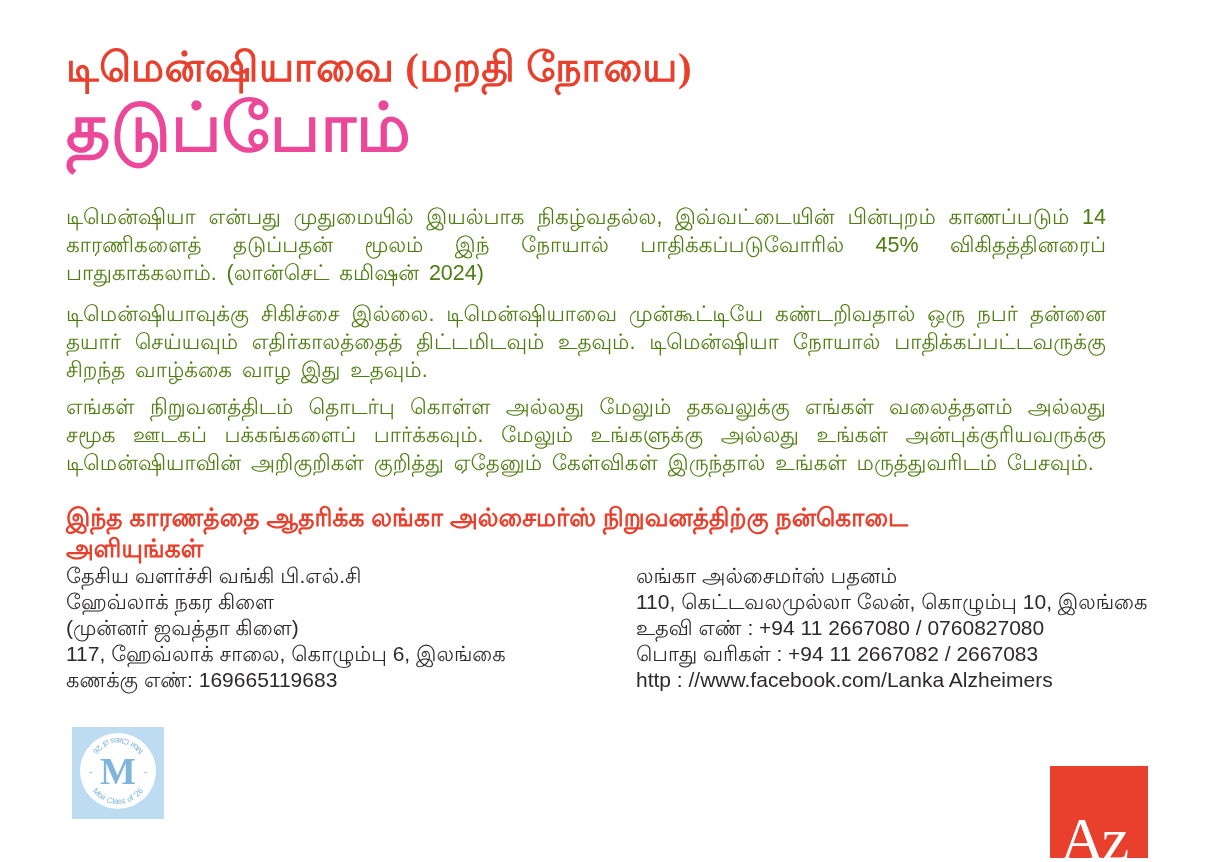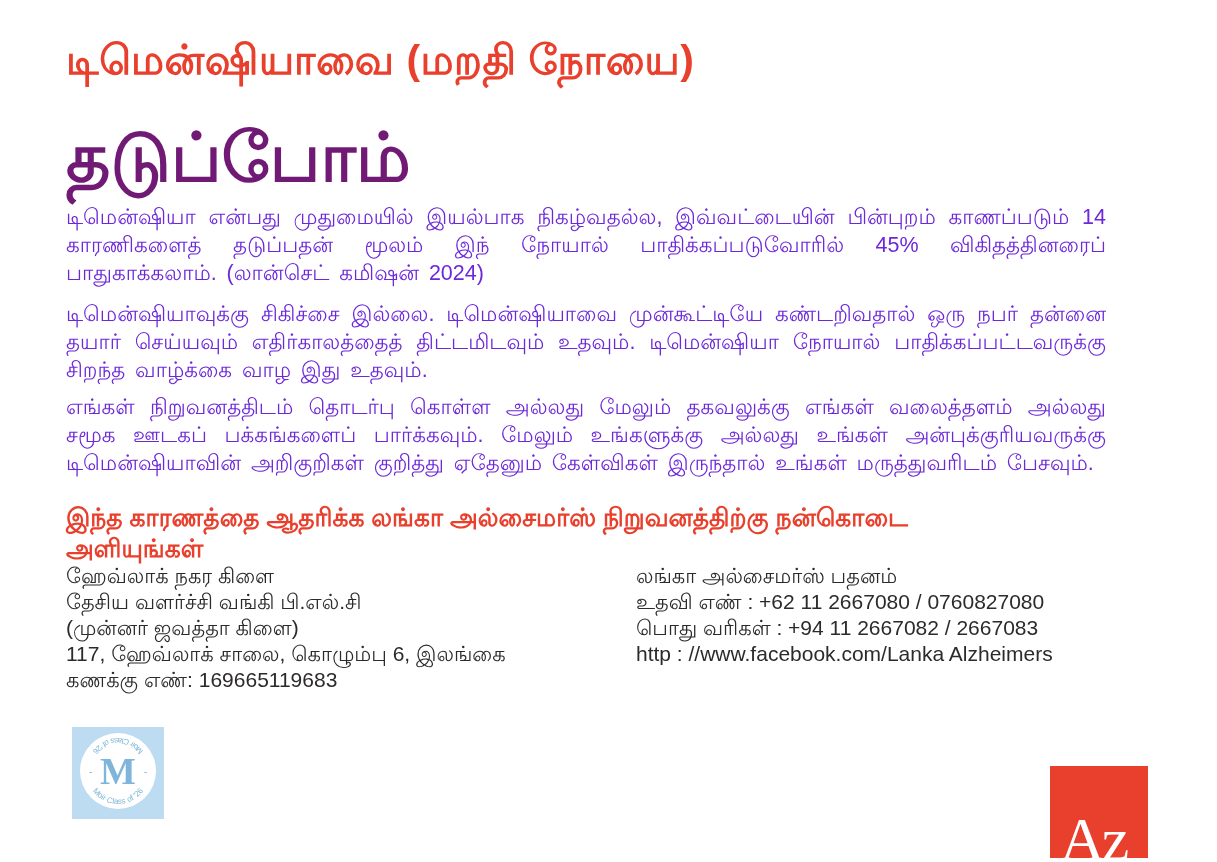--- a/index.html
+++ b/index.html
@@ -6,34 +6,34 @@
   .page{
     position:relative;
     width:1217px;height:862px;
     background:#ffffff;
     overflow:hidden;
     font-family:"Liberation Sans",sans-serif;
     color:#2d2a2b;
   }
   .abs{position:absolute;}
   .title-line1{
-    left:66px;top:37px;width:1060px;
+    left:66px;top:44px;width:1060px;
     font-size:41px;font-weight:bold;line-height:1.15;
-    color:#e8402d;letter-spacing:0.5px;
+    color:#e8402d;letter-spacing:0.5px;font-family:Liberation Serif, serif;
   }
   .title-line2{
-    left:66px;top:120px;width:1060px;
+    left:66px;top:90px;width:1060px;
     font-size:68px;font-weight:bold;line-height:1.1;
-    color:#701a75;
+    color:#ec4899;
   }
   .para{
     left:66px;width:1040px;
     font-size:21.5px;line-height:28px;
     text-align:justify;
-    color:#6d28d9;
+    color:#4d7c0f;
     word-spacing:0.18em;
   }
   .para1{top:203px;}
   .para2{top:300px;}
   .para3{top:393px;}
   .subhead{
     left:66px;top:502px;width:920px;
     font-size:25px;line-height:31px;font-weight:bold;
     color:#e8402d;
   }
@@ -67,30 +67,31 @@
   <div class="abs title-line1">டிமென்ஷியாவை (மறதி நோயை)</div>
   <div class="abs title-line2">தடுப்போம்</div>
 
   <div class="abs para para1">டிமென்ஷியா என்பது முதுமையில் இயல்பாக நிகழ்வதல்ல, இவ்வட்டையின் பின்புறம் காணப்படும் 14 காரணிகளைத் தடுப்பதன் மூலம் இந் நோயால் பாதிக்கப்படுவோரில் 45% விகிதத்தினரைப் பாதுகாக்கலாம். (லான்செட் கமிஷன் 2024)</div>
   <div class="abs para para2">டிமென்ஷியாவுக்கு சிகிச்சை இல்லை. டிமென்ஷியாவை முன்கூட்டியே கண்டறிவதால் ஒரு நபர் தன்னை தயார் செய்யவும் எதிர்காலத்தைத் திட்டமிடவும் உதவும். டிமென்ஷியா நோயால் பாதிக்கப்பட்டவருக்கு சிறந்த வாழ்க்கை வாழ இது உதவும்.</div>
   <div class="abs para para3">எங்கள் நிறுவனத்திடம் தொடர்பு கொள்ள அல்லது மேலும் தகவலுக்கு எங்கள் வலைத்தளம் அல்லது சமூக ஊடகப் பக்கங்களைப் பார்க்கவும். மேலும் உங்களுக்கு அல்லது உங்கள் அன்புக்குரியவருக்கு டிமென்ஷியாவின் அறிகுறிகள் குறித்து ஏதேனும் கேள்விகள் இருந்தால் உங்கள் மருத்துவரிடம் பேசவும்.</div>
 
   <div class="abs subhead">இந்த காரணத்தை ஆதரிக்க லங்கா அல்சைமர்ஸ் நிறுவனத்திற்கு நன்கொடை அளியுங்கள்</div>
 
   <div class="abs col col-left">
+    <div>தேசிய வளர்ச்சி வங்கி பி.எல்.சி</div>
     <div>ஹேவ்லாக் நகர கிளை</div>
-    <div>தேசிய வளர்ச்சி வங்கி பி.எல்.சி</div>
     <div>(முன்னர் ஜவத்தா கிளை)</div>
     <div>117, ஹேவ்லாக் சாலை, கொழும்பு 6, இலங்கை</div>
     <div>கணக்கு எண்: 169665119683</div>
   </div>
 
   <div class="abs col col-right">
     <div>லங்கா அல்சைமர்ஸ் பதனம்</div>
-    <div>உதவி எண் : +62 11 2667080 / 0760827080</div>
+    <div>110, கெட்டவலமுல்லா லேன், கொழும்பு 10, இலங்கை</div>
+    <div>உதவி எண் : +94 11 2667080 / 0760827080</div>
     <div>பொது வரிகள் : +94 11 2667082 / 2667083</div>
     <div>http : //www.facebook.com/Lanka Alzheimers</div>
   </div>
 
   <div class="abs stamp-wrap">
     <svg width="92" height="92" viewBox="0 0 92 92">
       <rect x="0" y="0" width="92" height="92" fill="#bedcf1"></rect>
       <circle cx="46" cy="44" r="38" fill="#ffffff"></circle>
       <defs>
         <path id="arcBottom" d="M 15,46 A 31,31 0 0 0 77,46"></path>

